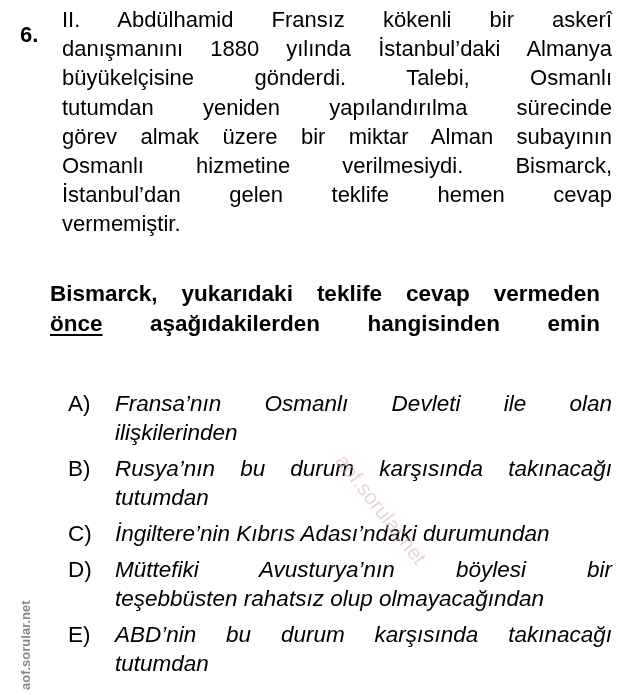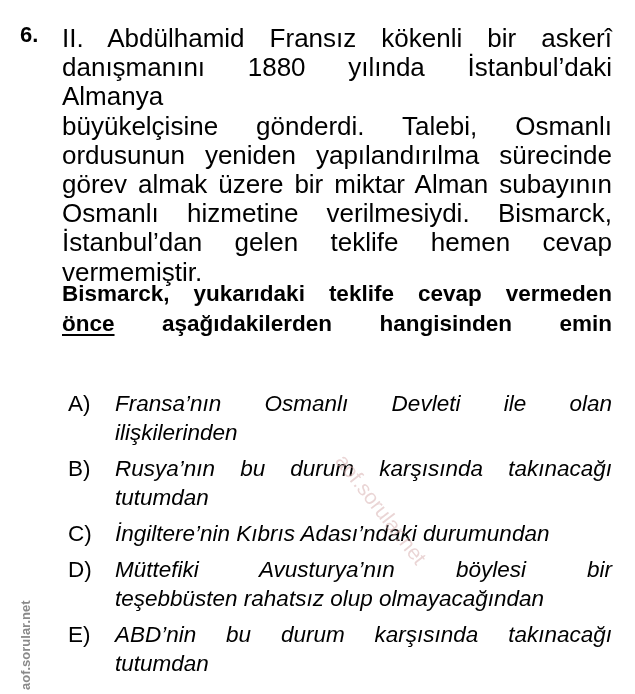--- a/index.html
+++ b/index.html
@@ -4,27 +4,27 @@
   <style>
     html, body { margin: 0; padding: 0; }
     body {
       width: 635px; height: 694px; background: #ffffff; position: relative; overflow: hidden;
       font-family: "Liberation Sans", sans-serif; color: #000;
     }
     .q-num {
       position: absolute; left: 20px; top: 20px; font-weight: bold; font-size: 22px; line-height: 29px;
     }
     .q-body {
-      position: absolute; left: 62px; top: 24px; width: 550px;
-      font-size: 26px; line-height: 29.2px; text-align: justify; text-align-last: left;
+      position: absolute; left: 62px; top: 5px; width: 550px;
+      font-size: 22px; line-height: 29.2px; text-align: justify; text-align-last: left;
     }
     .q-body .line { display: block; text-align: justify; text-align-last: justify; }
     .q-body .line.last { text-align-last: left; }
     .stem {
-      position: absolute; left: 62px; top: 279px; width: 550px;
+      position: absolute; left: 50px; top: 279px; width: 550px;
       font-weight: bold; font-size: 22.5px; line-height: 29.5px;
     }
     .stem .line { display: block; text-align: justify; text-align-last: justify; }
     .stem .line.last { text-align-last: left; }
     .stem u { text-decoration-thickness: 2px; text-underline-offset: 3px; }
     .options {
       position: absolute; left: 68px; top: 389px; width: 544px;
       font-size: 22.5px; line-height: 29px;
     }
     .opt { display: flex; margin-bottom: 7px; }
@@ -43,21 +43,21 @@
   </style>
 </head>
 <body>
 
 <div class="q-num">6.</div>
 
 <div class="q-body">
   <span class="line">II. Abdülhamid Fransız kökenli bir askerî</span>
   <span class="line">danışmanını 1880 yılında İstanbul’daki Almanya</span>
   <span class="line">büyükelçisine gönderdi. Talebi, Osmanlı</span>
-  <span class="line">ordusunun yeniden yapılandırılma sürecinde</span>
+  <span class="line">tutumdan yeniden yapılandırılma sürecinde</span>
   <span class="line">görev almak üzere bir miktar Alman subayının</span>
   <span class="line">Osmanlı hizmetine verilmesiydi. Bismarck,</span>
   <span class="line">İstanbul’dan gelen teklife hemen cevap</span>
   <span class="line last">vermemiştir.</span>
 </div>
 
 <div class="stem">
   <span class="line">Bismarck, yukarıdaki teklife cevap vermeden</span>
   <span class="line"><u>önce</u><span> aşağıdakilerden hangisinden emin</span></span>
 </div>

